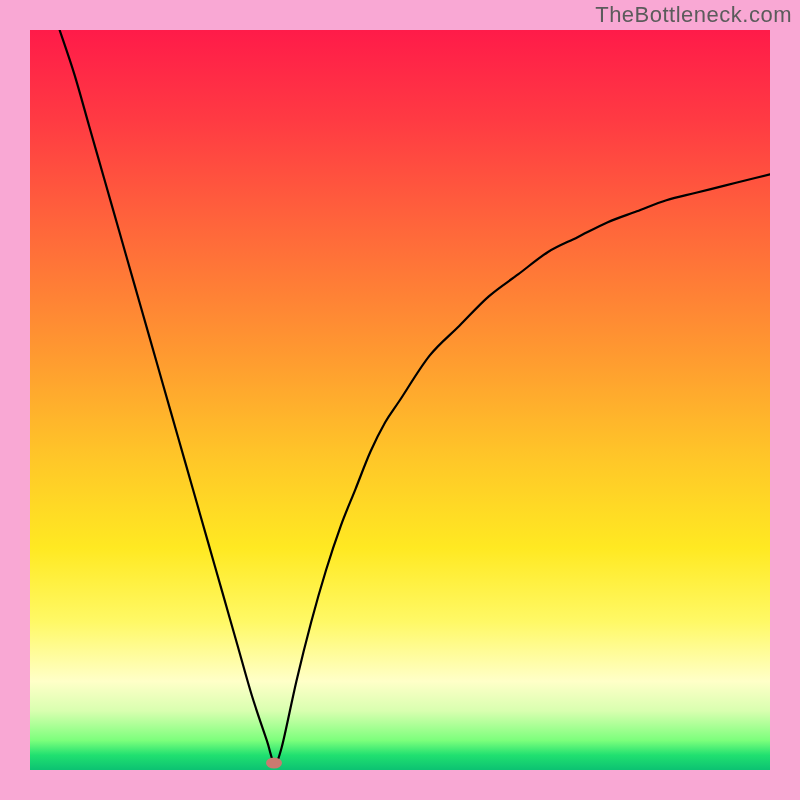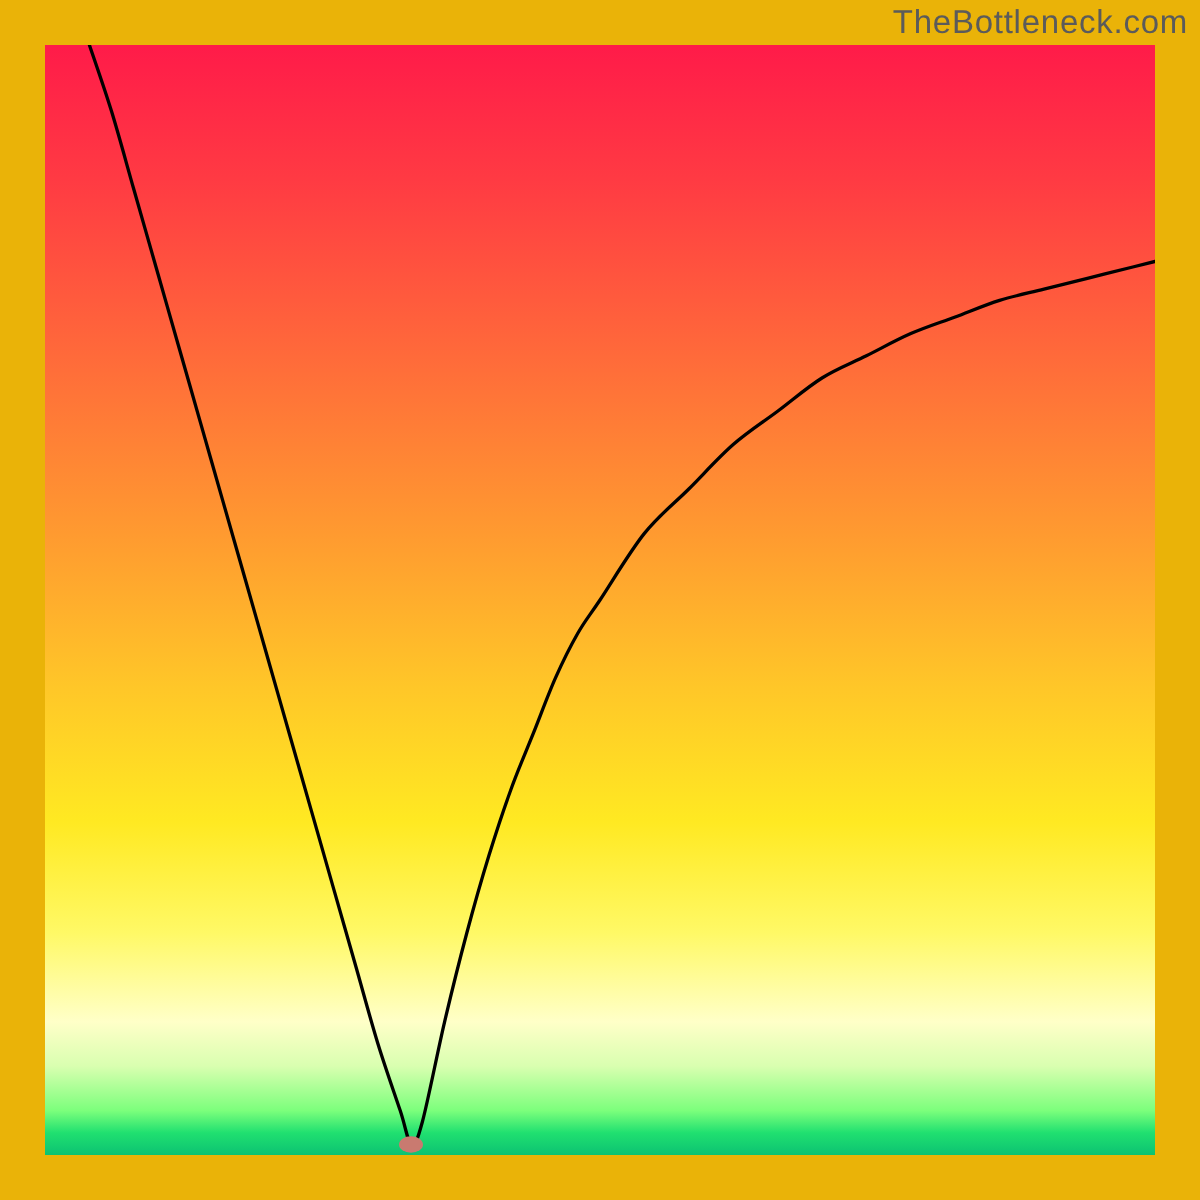--- a/index.html
+++ b/index.html
@@ -8,21 +8,21 @@
     width: 800px;
     height: 800px;
     overflow: hidden;
     background: #000;
     font-family: Arial, Helvetica, sans-serif;
   }
   .frame {
     position: relative;
     width: 800px;
     height: 800px;
-    background: #eab308;
+    background: #f9a8d4;
   }
   .watermark {
     position: absolute;
     top: 2px;
     right: 8px;
     color: #5b5b5b;
     font-size: 22px;
     font-weight: 500;
     letter-spacing: 0.5px;
     z-index: 10;

